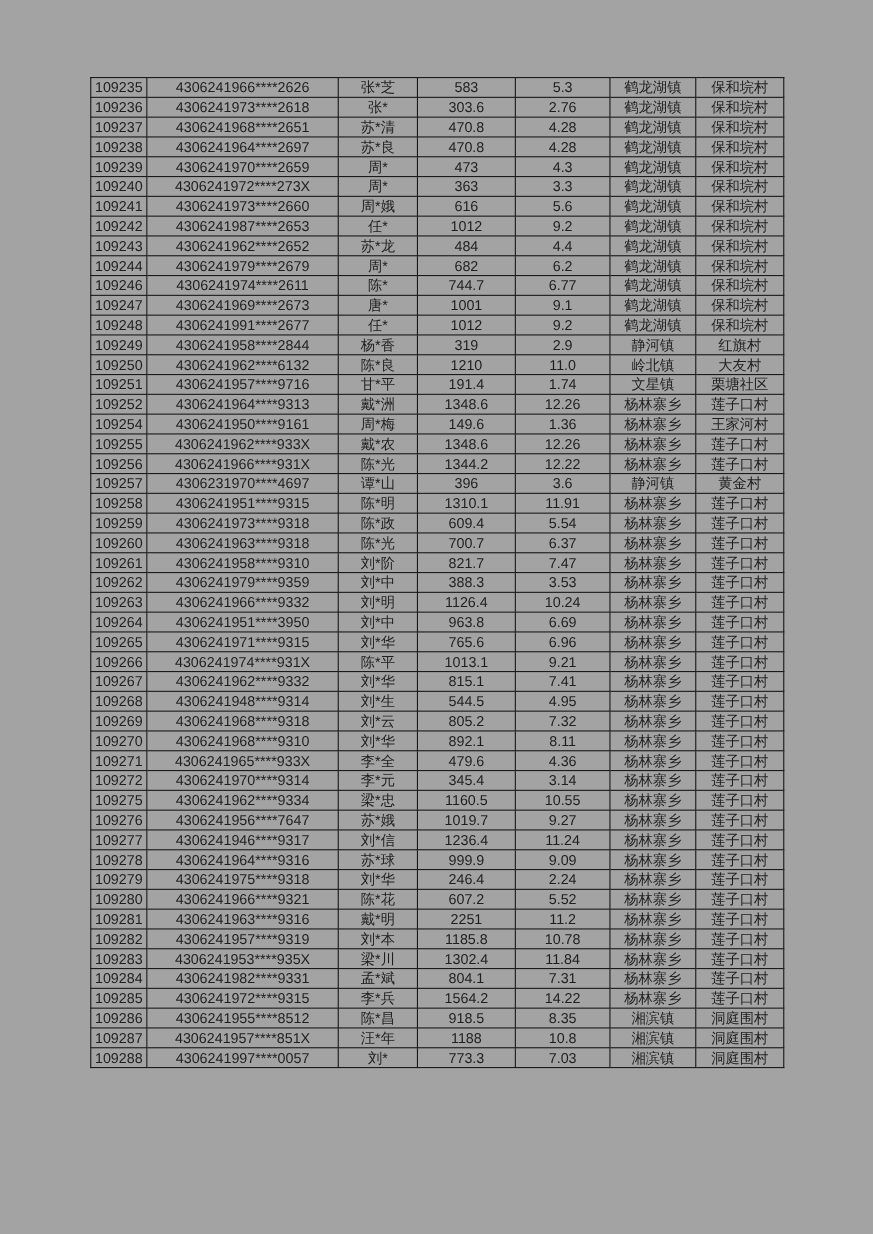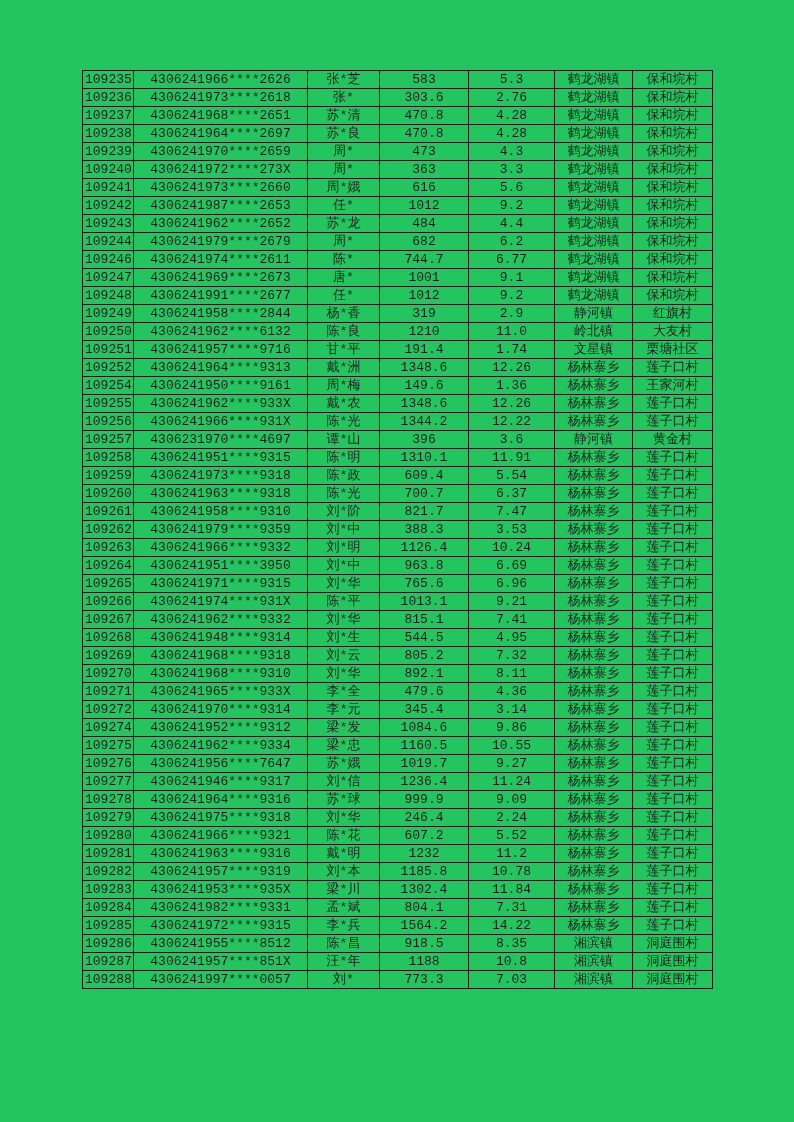--- a/index.html
+++ b/index.html
@@ -4,23 +4,23 @@
 <style>
   html, body {
     margin: 0;
     padding: 0;
     background: #ffffff;
   }
   .page {
     position: relative;
     width: 794px;
     height: 1122px;
-    background: #22c55e;
+    background: #a3a3a3;
     overflow: hidden;
-    font-family: Liberation Mono, monospace;
+    font-family: Liberation Sans, sans-serif;
   }
   table.data-table {
     position: absolute;
     left: 82px;
     top: 70px;
     width: 630px;
     border-collapse: collapse;
     table-layout: fixed;
     border: 1px solid #111111;
   }
@@ -370,29 +370,20 @@
         <tr>
     <td>109272</td>
     <td>4306241970****9314</td>
     <td>李*元</td>
     <td>345.4</td>
     <td>3.14</td>
     <td>杨林寨乡</td>
     <td>莲子口村</td>
   </tr>
         <tr>
-    <td>109274</td>
-    <td>4306241952****9312</td>
-    <td>梁*发</td>
-    <td>1084.6</td>
-    <td>9.86</td>
-    <td>杨林寨乡</td>
-    <td>莲子口村</td>
-  </tr>
-        <tr>
     <td>109275</td>
     <td>4306241962****9334</td>
     <td>梁*忠</td>
     <td>1160.5</td>
     <td>10.55</td>
     <td>杨林寨乡</td>
     <td>莲子口村</td>
   </tr>
         <tr>
     <td>109276</td>
@@ -436,21 +427,21 @@
     <td>陈*花</td>
     <td>607.2</td>
     <td>5.52</td>
     <td>杨林寨乡</td>
     <td>莲子口村</td>
   </tr>
         <tr>
     <td>109281</td>
     <td>4306241963****9316</td>
     <td>戴*明</td>
-    <td>1232</td>
+    <td>2251</td>
     <td>11.2</td>
     <td>杨林寨乡</td>
     <td>莲子口村</td>
   </tr>
         <tr>
     <td>109282</td>
     <td>4306241957****9319</td>
     <td>刘*本</td>
     <td>1185.8</td>
     <td>10.78</td>

